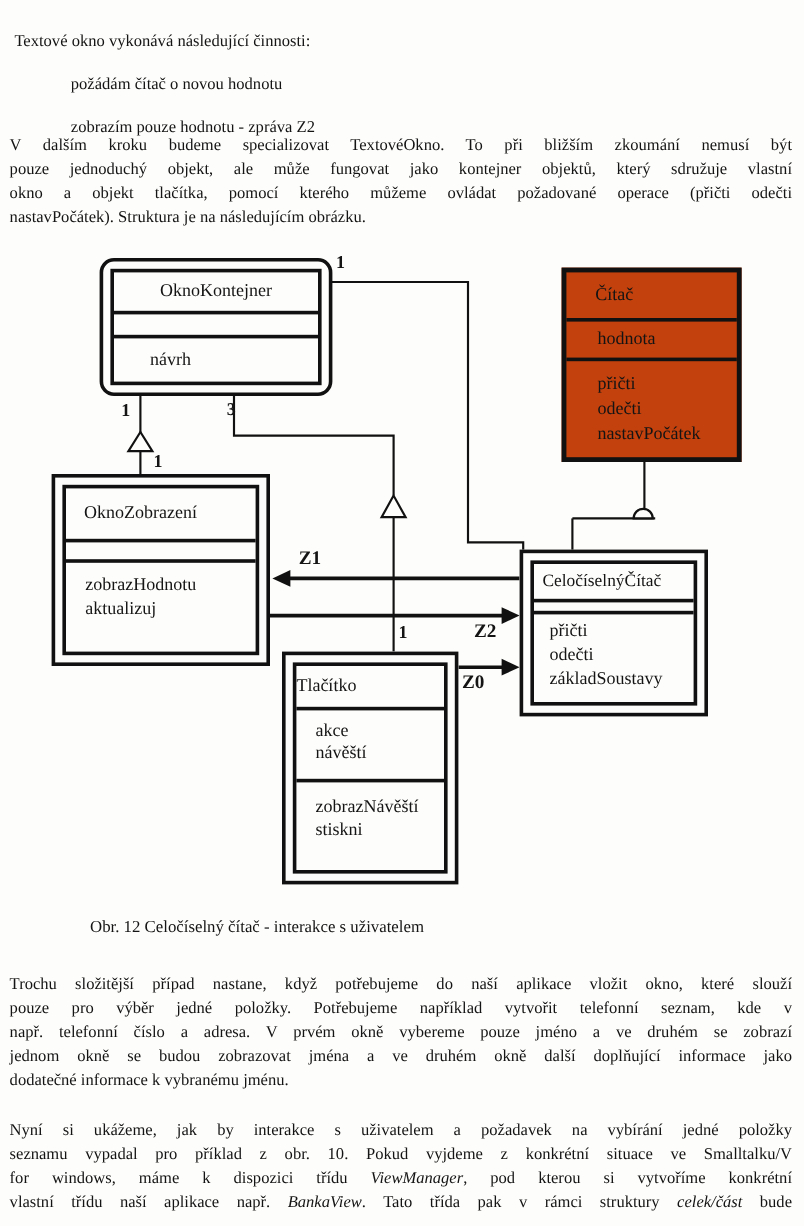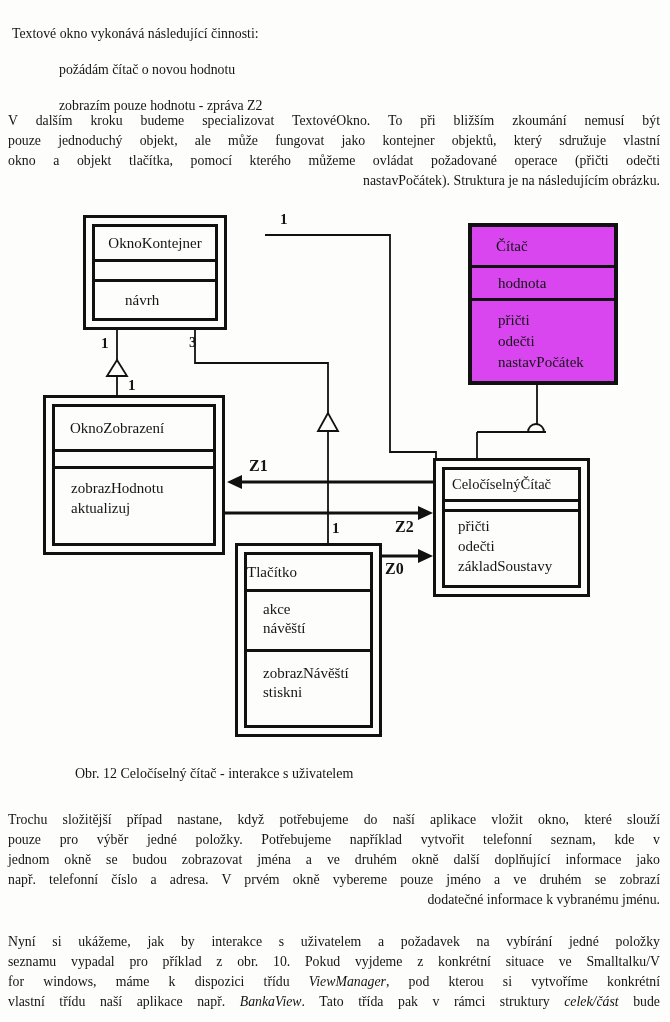--- a/index.html
+++ b/index.html
@@ -7,33 +7,33 @@
   .page{
     position:relative;width:670px;height:1022px;background:#fdfdfb;
     font-family:"Liberation Serif", serif;color:#141414;overflow:hidden;
     margin:0 auto;
   }
   
   .para{position:absolute;left:8px;width:652px;font-size:13.8px;line-height:20px;}
   .pline{white-space:nowrap;margin-top:16px;}
   .ind{margin-left:47px;}
   .jline{text-align:justify;text-align-last:justify;}
-  .jlast{text-align:right;}
+  .jlast{text-align:left;}
   .it{font-style:italic;}
   .caption{position:absolute;left:75px;top:766px;font-size:14px;white-space:nowrap;}
   
   .diagram-layer{position:absolute;left:0;top:0;width:670px;height:1022px;}
   svg.wires{position:absolute;left:0;top:0;pointer-events:none;}
   .ubox{position:absolute;border:3px solid #111;background:#fdfdfb;}
   .ubox-in{position:absolute;inset:6px;border:3px solid #111;display:flex;flex-direction:column;}
   .sec{flex:0 0 auto;display:flex;align-items:center;font-size:15px;}
   .sec.grow{flex:1 1 auto;}
   .sec.div{border-top:3px solid #111;}
   .sec.multi{display:block;align-items:flex-start;}
-  .cbox{position:absolute;border:4px solid #111;background:#d946ef;display:flex;flex-direction:column;}
+  .cbox{position:absolute;border:4px solid #111;background:#c2410c;display:flex;flex-direction:column;}
   .ctr{justify-content:center;}
   .lbl{position:absolute;font-size:15px;font-weight:700;line-height:15px;}
   .zlbl{position:absolute;font-size:16px;font-weight:700;line-height:16px;}
 </style>
 </head>
 <body>
 
 <div class="page">
 
   <div class="para" style="top:8px;left:12px;">
@@ -76,21 +76,21 @@
         <path d="M225,513 H423"></path>
         <path d="M382,556 H423"></path>
       </g>
       <g fill="#111" stroke="none">
         <polygon points="227,482 242,475 242,489"></polygon>
         <polygon points="433,513 418,506 418,520"></polygon>
         <polygon points="433,556 418,549 418,563"></polygon>
       </g>
     </svg>
 
-    <div class="ubox" style="left:83px;top:215px;width:144px;height:115px;">
+    <div class="ubox" style="left:83px;top:215px;width:194px;height:115px;border-radius:12px;">
       <div class="ubox-in">
         <div class="sec ctr" style="height:32px;justify-content:center;">OknoKontejner</div>
         <div class="sec div" style="height:20px;"></div>
         <div class="sec div grow" style="padding-left:30px;">návrh</div>
       </div>
     </div>
 
     <div class="cbox" style="left:468px;top:223px;width:150px;height:162px;">
       <div class="sec" style="height:38px;padding-left:24px;">Čítač</div>
       <div class="sec div" style="height:33px;padding-left:26px;">hodnota</div>
@@ -146,22 +146,22 @@
     <div class="zlbl" style="left:249px;top:458px;">Z1</div>
     <div class="zlbl" style="left:395px;top:519px;">Z2</div>
     <div class="zlbl" style="left:385px;top:561px;">Z0</div>
   </div>
 
   <div class="caption">Obr. 12  Celočíselný čítač - interakce s uživatelem</div>
 
   <div class="para" style="top:810px;">
     <div class="jline">Trochu složitější případ nastane, když potřebujeme do naší aplikace vložit okno, které slouží</div>
     <div class="jline">pouze pro výběr jedné položky. Potřebujeme například vytvořit telefonní seznam, kde v</div>
+    <div class="jline">např. telefonní číslo a adresa. V prvém okně vybereme pouze jméno a ve druhém se zobrazí</div>
     <div class="jline">jednom okně se budou zobrazovat jména a ve druhém okně další doplňující informace jako</div>
-    <div class="jline">např. telefonní číslo a adresa. V prvém okně vybereme pouze jméno a ve druhém se zobrazí</div>
     <div class="jlast">dodatečné informace  k vybranému jménu.</div>
   </div>
 
   <div class="para" style="top:932px;">
     <div class="jline">Nyní si ukážeme, jak by interakce s uživatelem a požadavek na vybírání jedné položky</div>
     <div class="jline">seznamu vypadal pro příklad z obr. 10. Pokud vyjdeme z konkrétní situace ve Smalltalku/V</div>
     <div class="jline"><span>for windows, máme k dispozici třídu </span><span class="it">ViewManager</span><span>, pod kterou si vytvoříme konkrétní</span></div>
     <div class="jline"><span>vlastní třídu naší aplikace např. </span><span class="it">BankaView</span><span>. Tato třída pak v rámci struktury </span><span class="it">celek/část</span><span> bude</span></div>
   </div>
 

